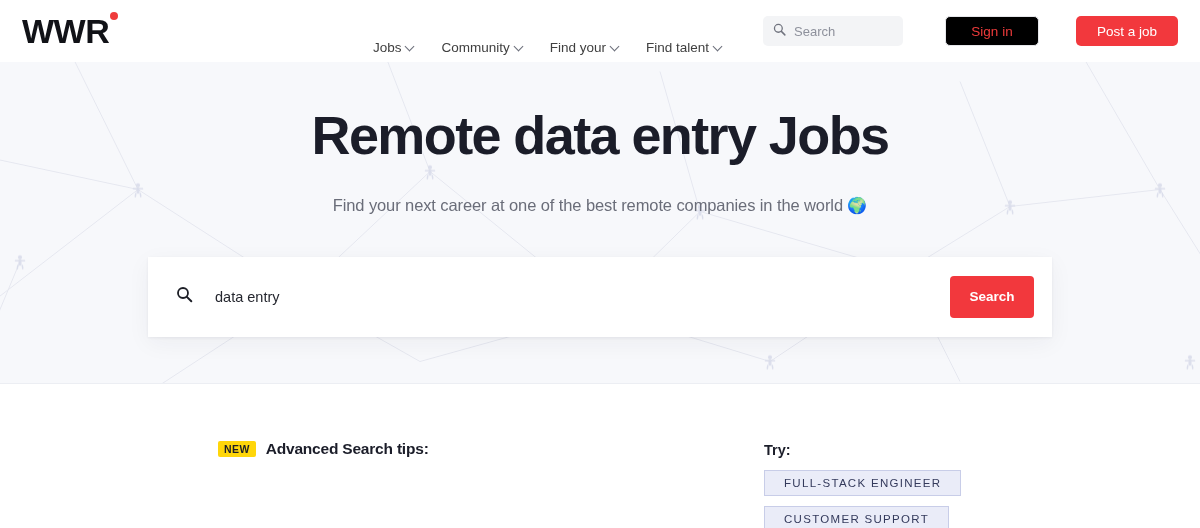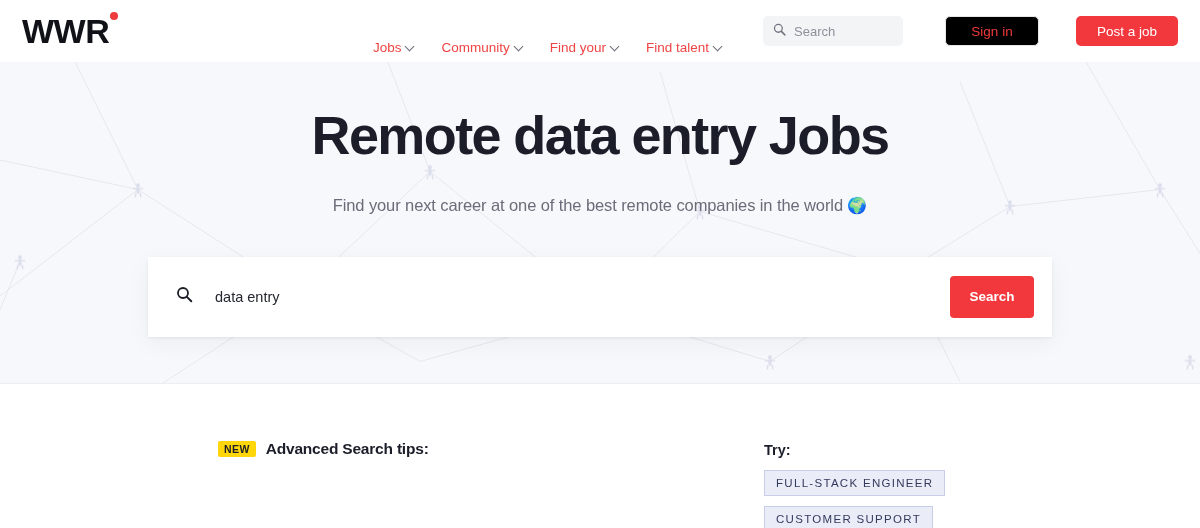--- a/index.html
+++ b/index.html
@@ -53,21 +53,21 @@
     display: flex;
     align-items: center;
     gap: 26px;
   }
 
   .nav-item {
     display: inline-flex;
     align-items: center;
     gap: 5px;
     font-size: 13.5px;
-    color: #ef4444;
+    color: #404040;
     cursor: pointer;
     white-space: nowrap;
     margin-top: 32px;
   }
   .chev {
     width: 9px;
     height: 9px;
     display: inline-block;
     position: relative;
     top: -1px;
@@ -237,21 +237,21 @@
     font-weight: 700;
     color: #1b1d29;
   }
   .chips { margin-top: 12px; display: flex; flex-direction: column; gap: 10px; align-items: flex-start; }
   .chip {
     background: #eaecf8;
     border: 1px solid #c8cde8;
     color: #343a5c;
     font-size: 11.5px;
     letter-spacing: 1.3px;
-    padding: 6px 11px;
+    padding: 6px 19px;
     cursor: pointer;
     white-space: nowrap;
   }
 </style>
 </head>
 <body>
 
 <div class="header">
 
   <div class="logo">

